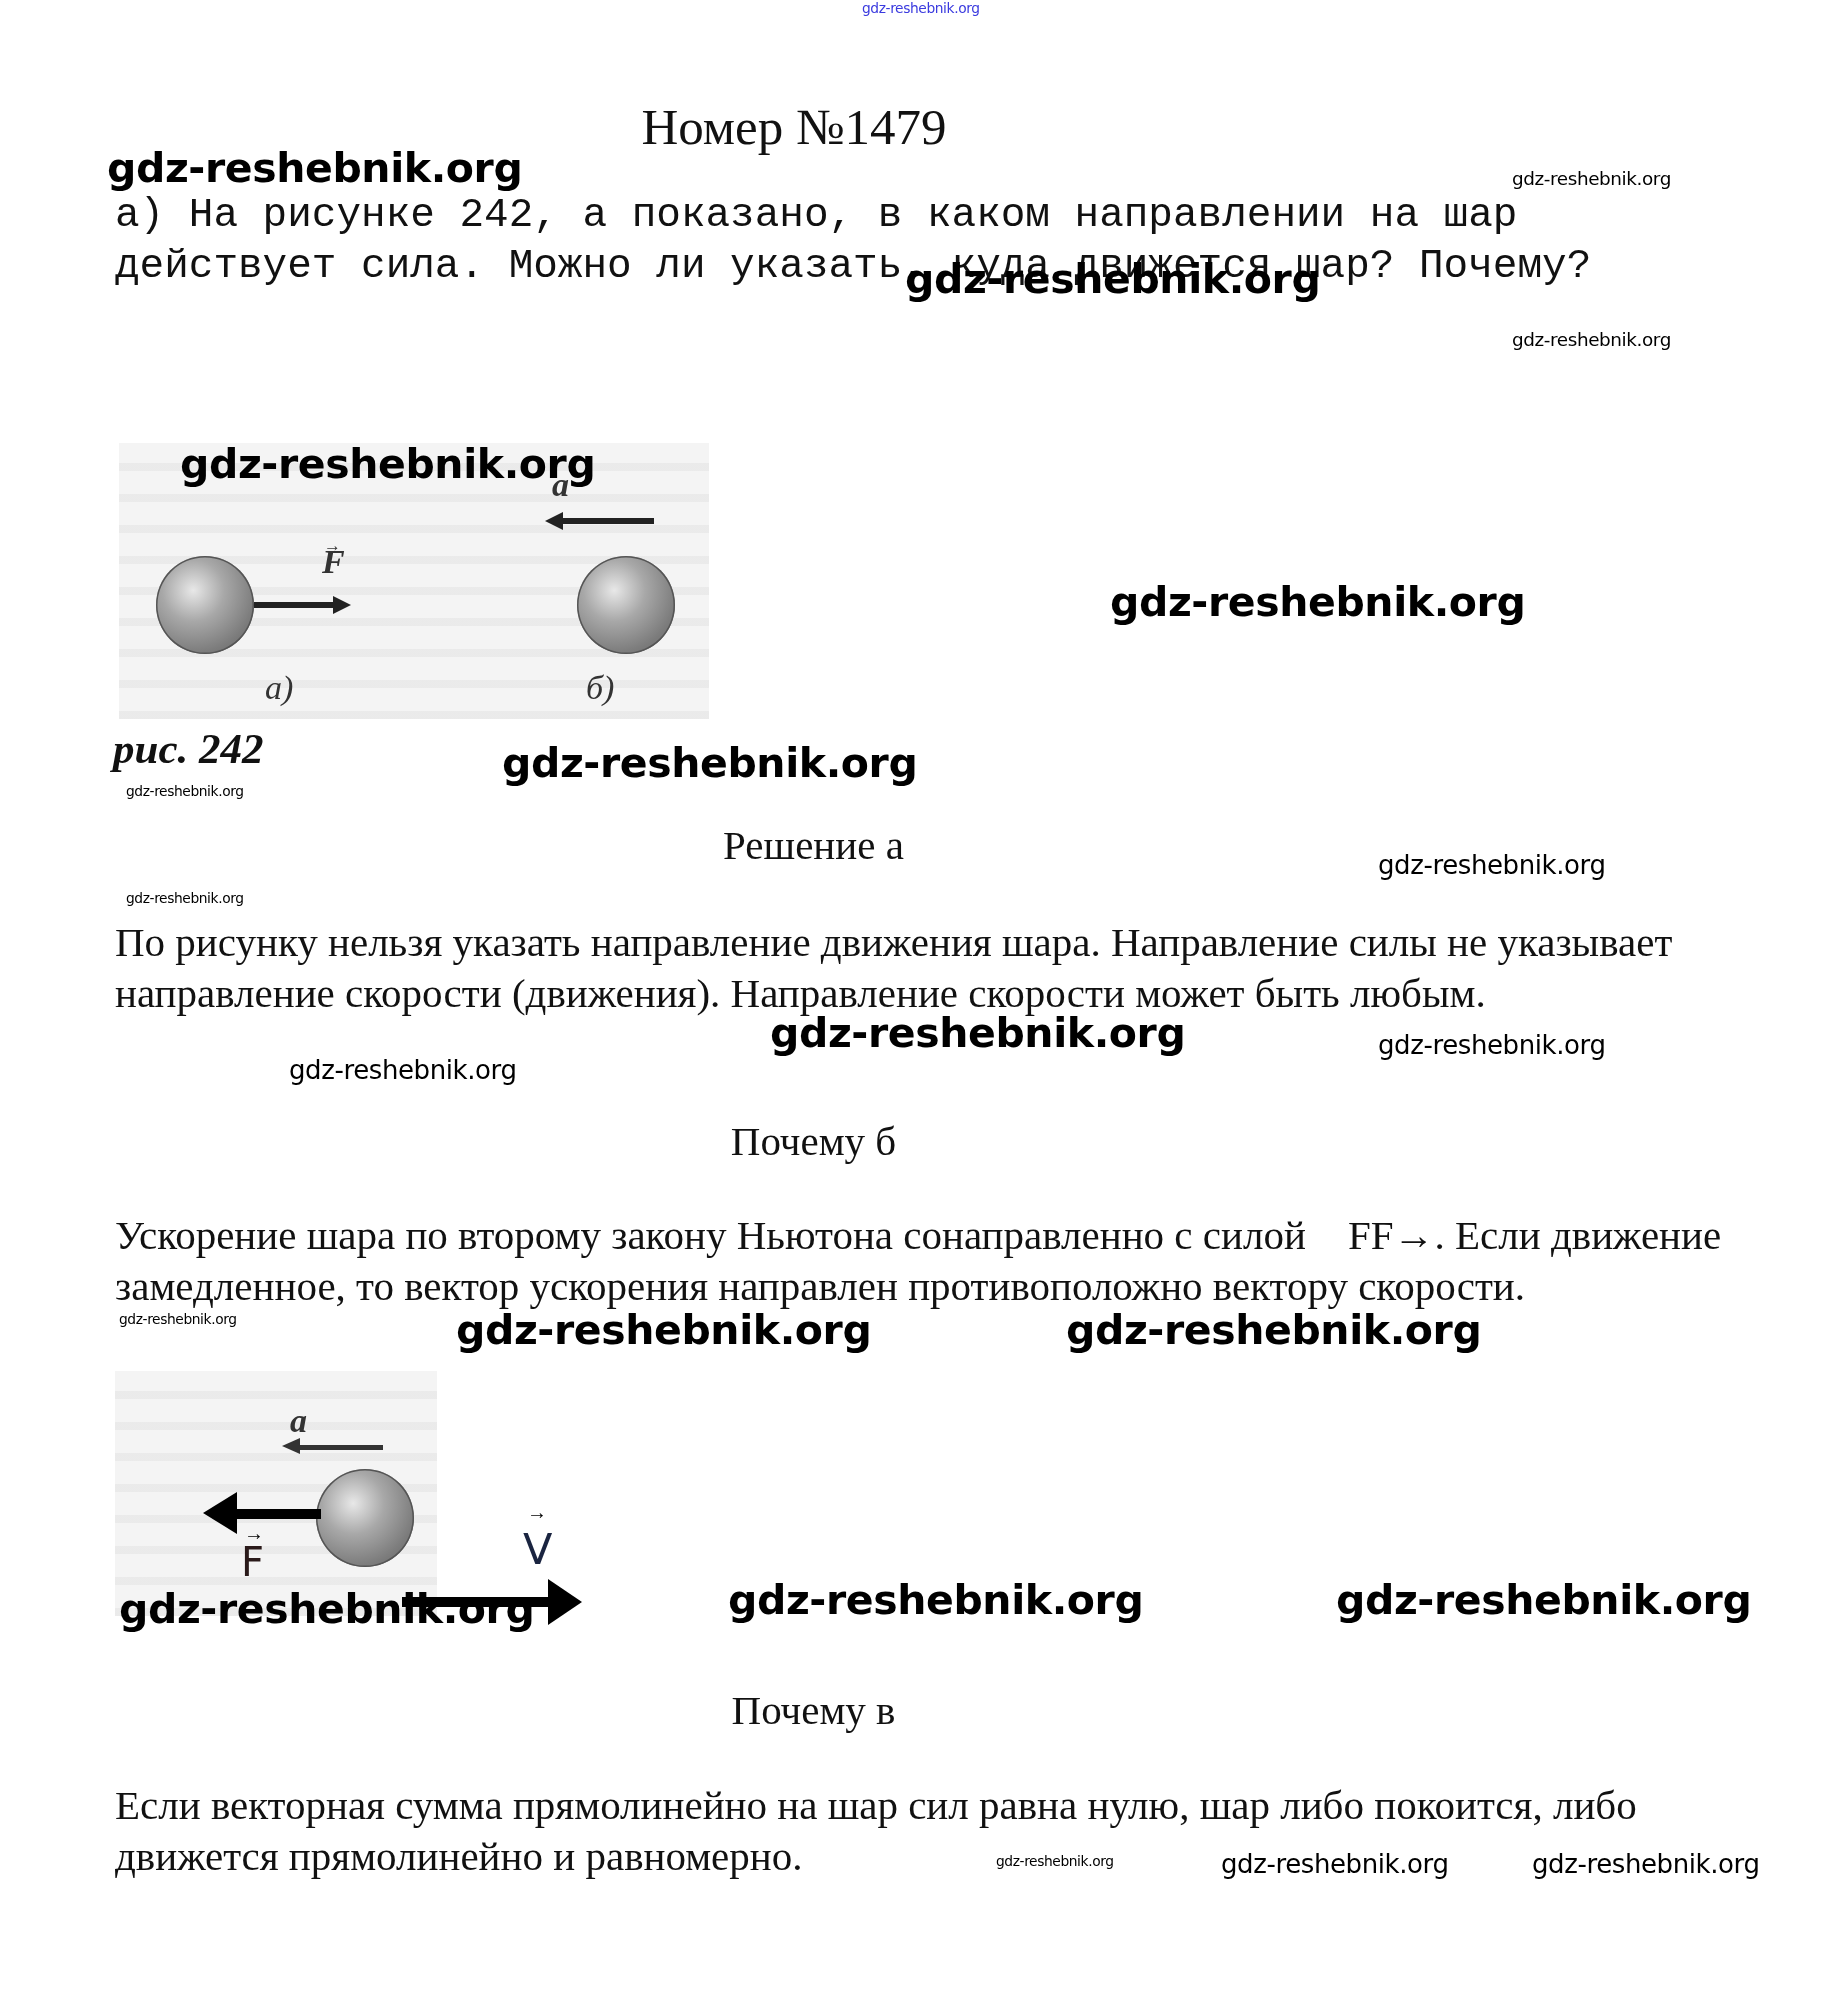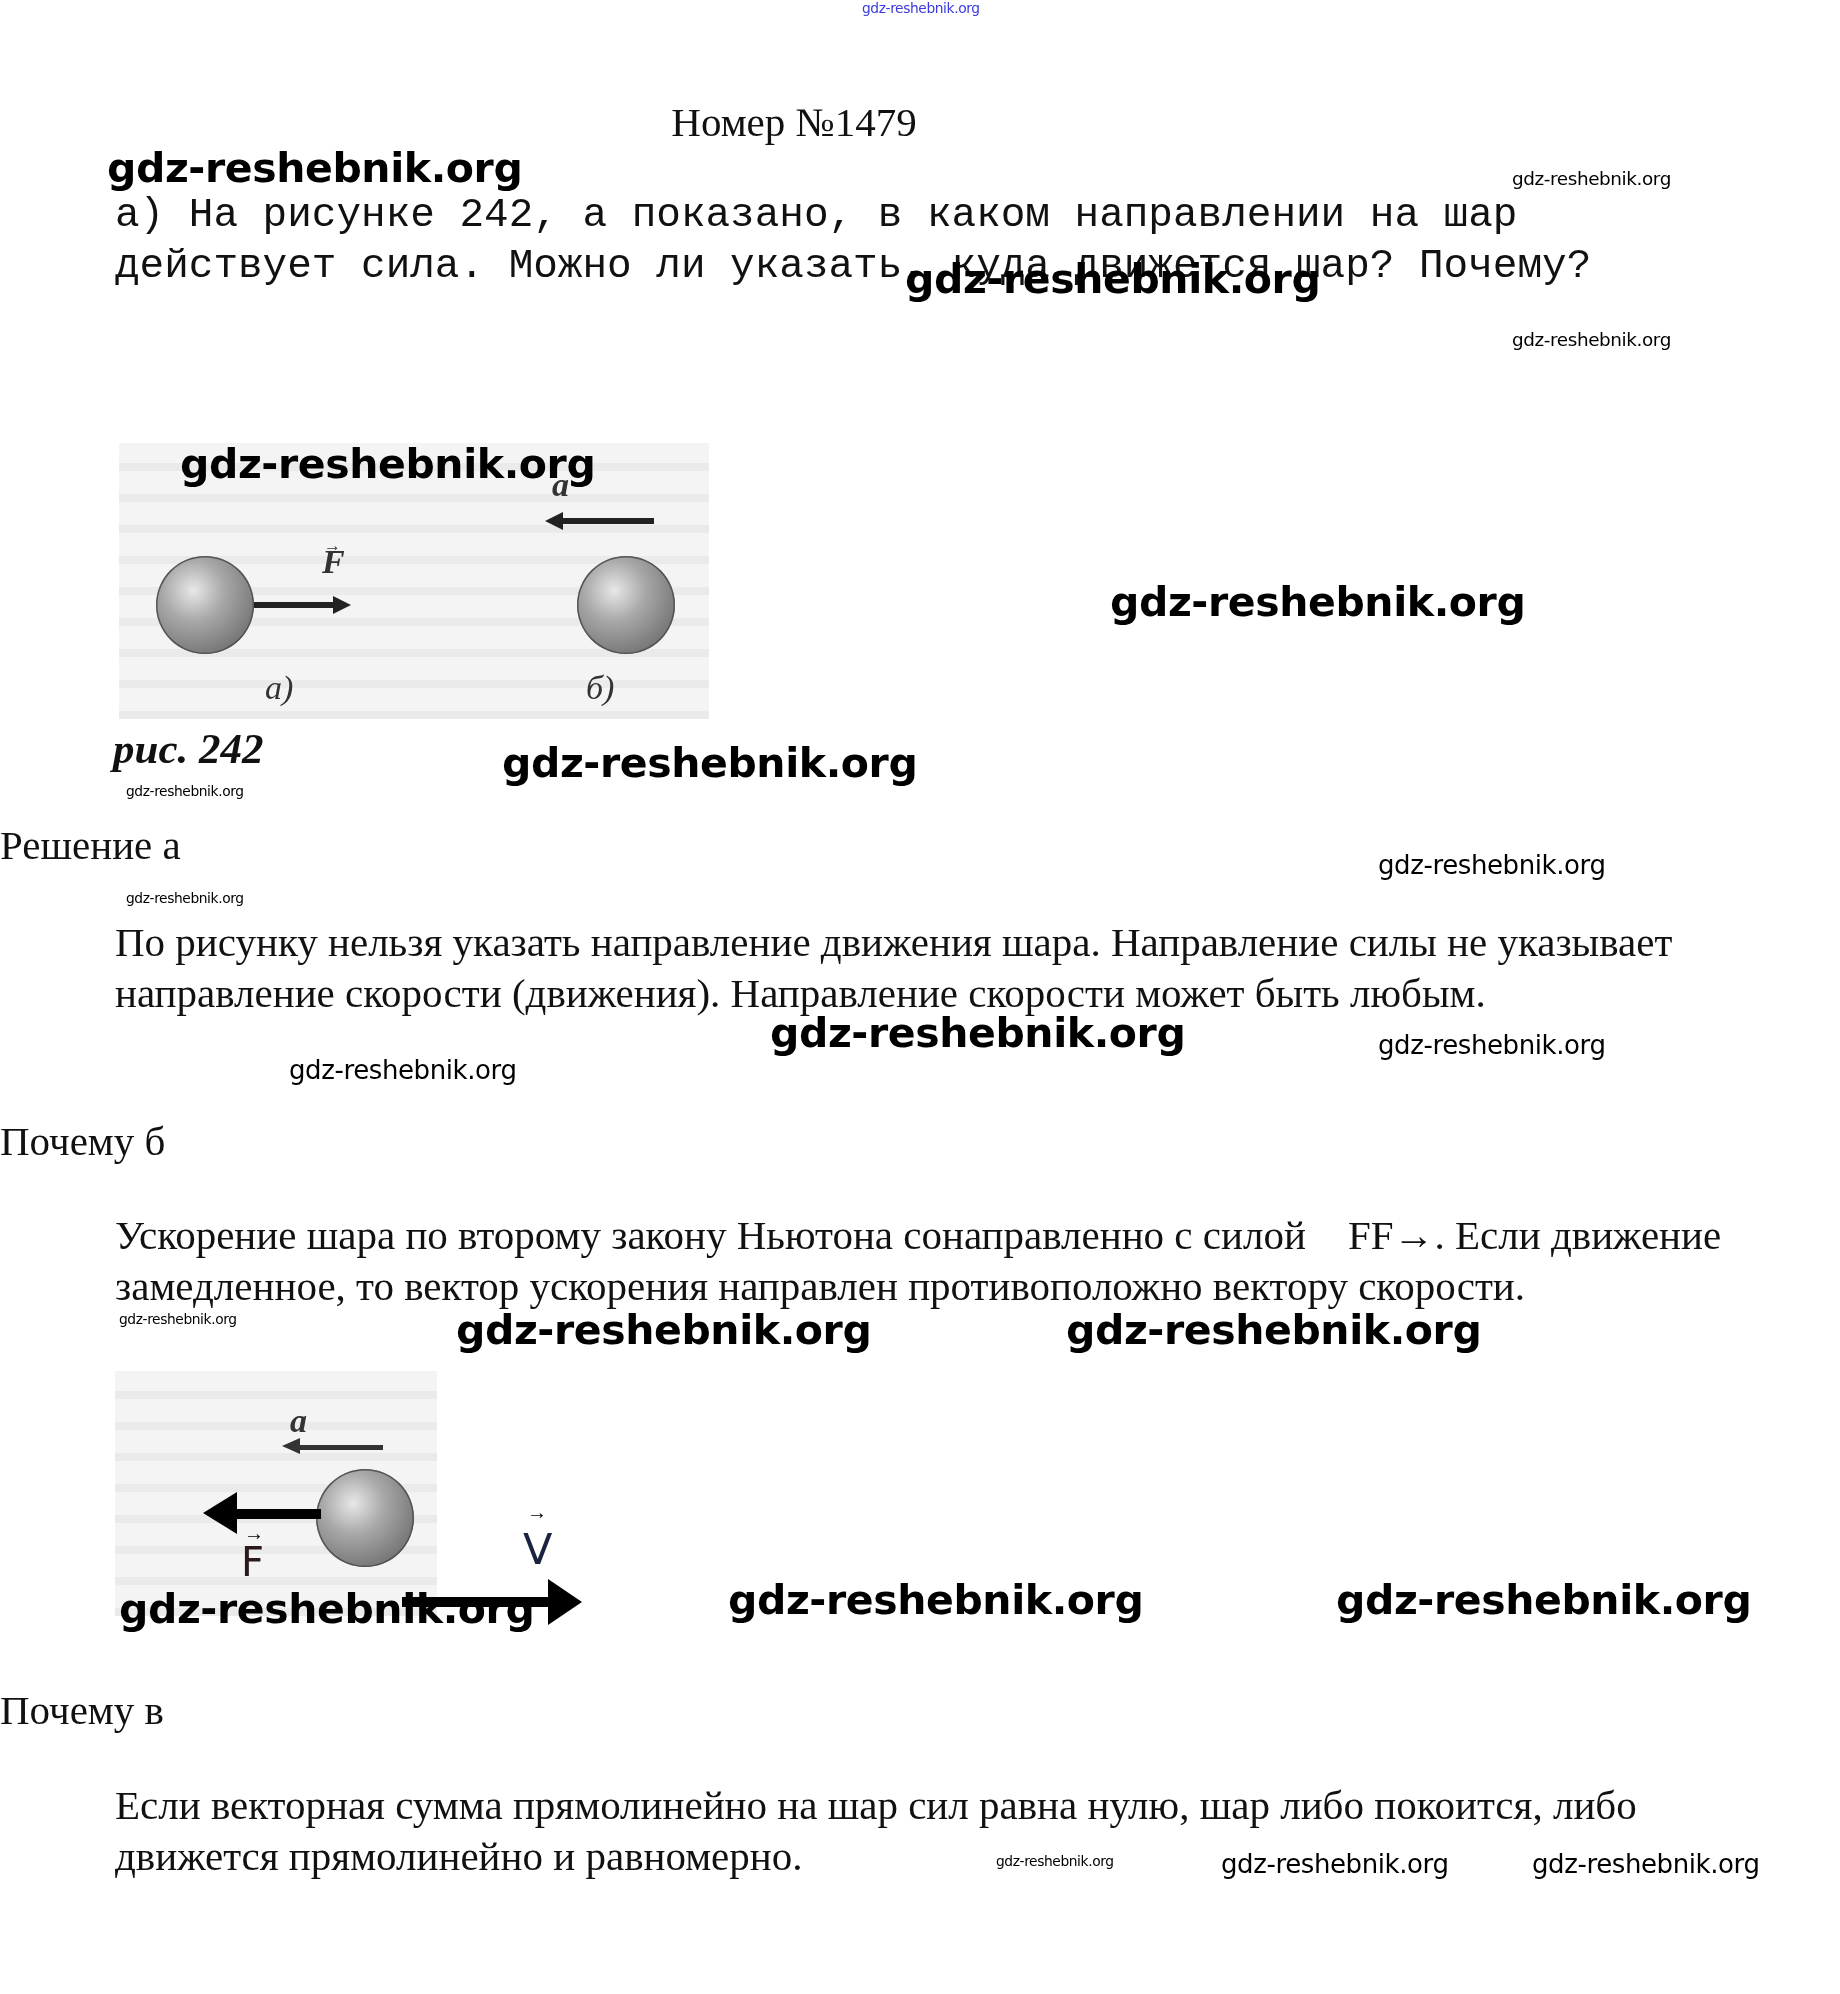--- a/index.html
+++ b/index.html
@@ -5,23 +5,23 @@
   html, body { margin: 0; padding: 0; background: #ffffff; }
   body { width: 1840px; height: 1995px; position: relative; overflow: hidden; font-family: "Liberation Serif", serif; color: #111; }
   .abs { position: absolute; }
   .serif { font-family: "Liberation Serif", "DejaVu Serif", serif; }
   .wm { font-family: "DejaVu Sans", "Liberation Sans", sans-serif; color: #000; white-space: nowrap; letter-spacing: -0.4px; }
   .wm-big { font-size: 41px; font-weight: 600; }
   .wm-mid { font-size: 26px; }
   .wm-small { font-size: 18.4px; }
   .wm-tiny { font-size: 13.8px; }
   .wm-top { font-size: 13.8px; color: #3a3adf; }
-  .title { font-size: 41px; text-align: center; width: 1588px; left: 0; }
+  .title { font-size: 51px; text-align: center; width: 1588px; left: 0; }
   .para { font-size: 41px; line-height: 51px; left: 115px; width: 1616px; }
-  .heading { font-size: 41px; text-align: left; width: 1627px; left: 0; }
+  .heading { font-size: 41px; text-align: center; width: 1627px; left: 0; }
   .caption { font-size: 43px; font-style: italic; font-weight: bold; }
   .fig { background: #f4f4f4; }
   .fig-bg-lines { position: absolute; inset: 0; background:
       repeating-linear-gradient(0deg, rgba(0,0,0,0.04) 0 7.7px, rgba(0,0,0,0) 7.7px 31px); }
   .ball { position: absolute; border-radius: 50%;
       background: radial-gradient(circle at 38% 35%, #e8e8e8 0%, #a8a8a8 35%, #7d7d7d 70%, #5f5f5f 100%);
       box-shadow: 0 0 0 1.5px #555 inset; }
   .fig-label { position: absolute; font-style: italic; font-size: 34px; color: #333; }
 </style>
 </head>

